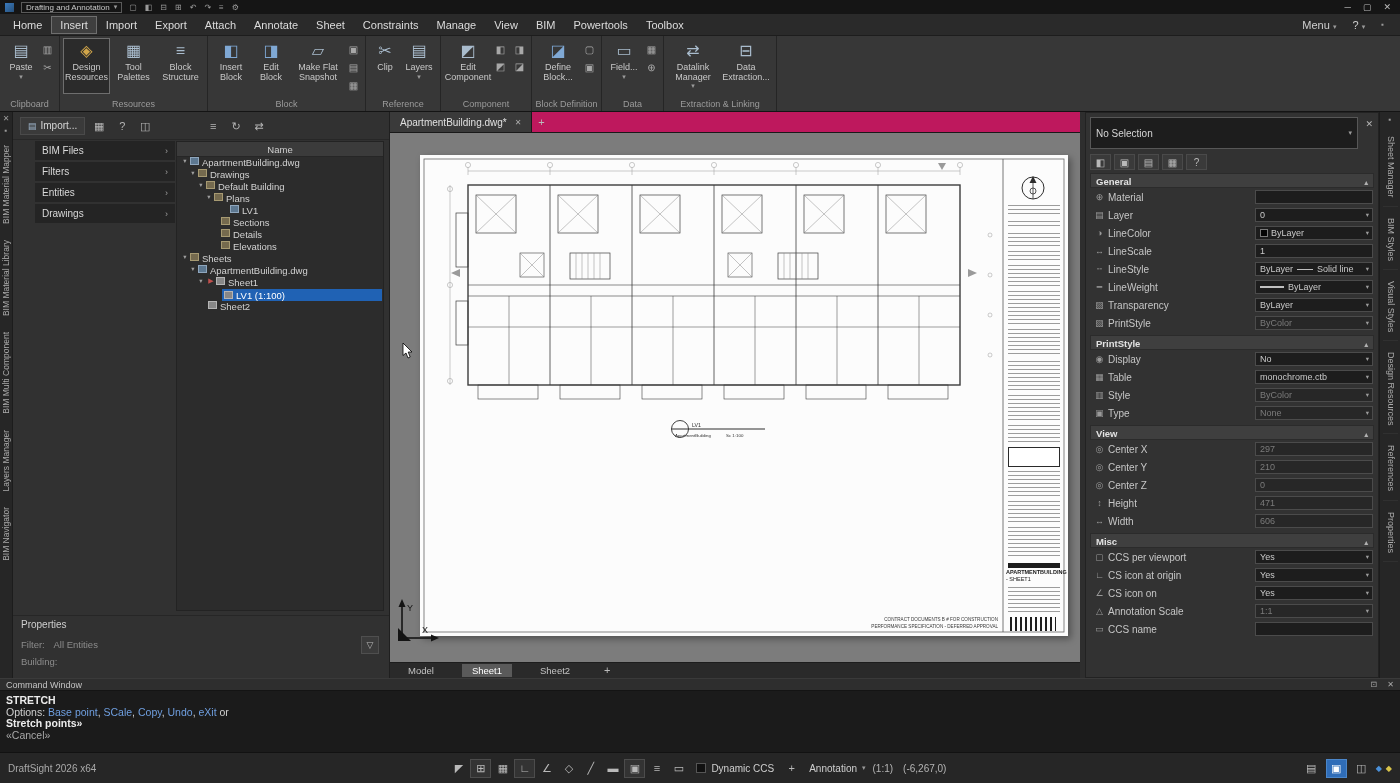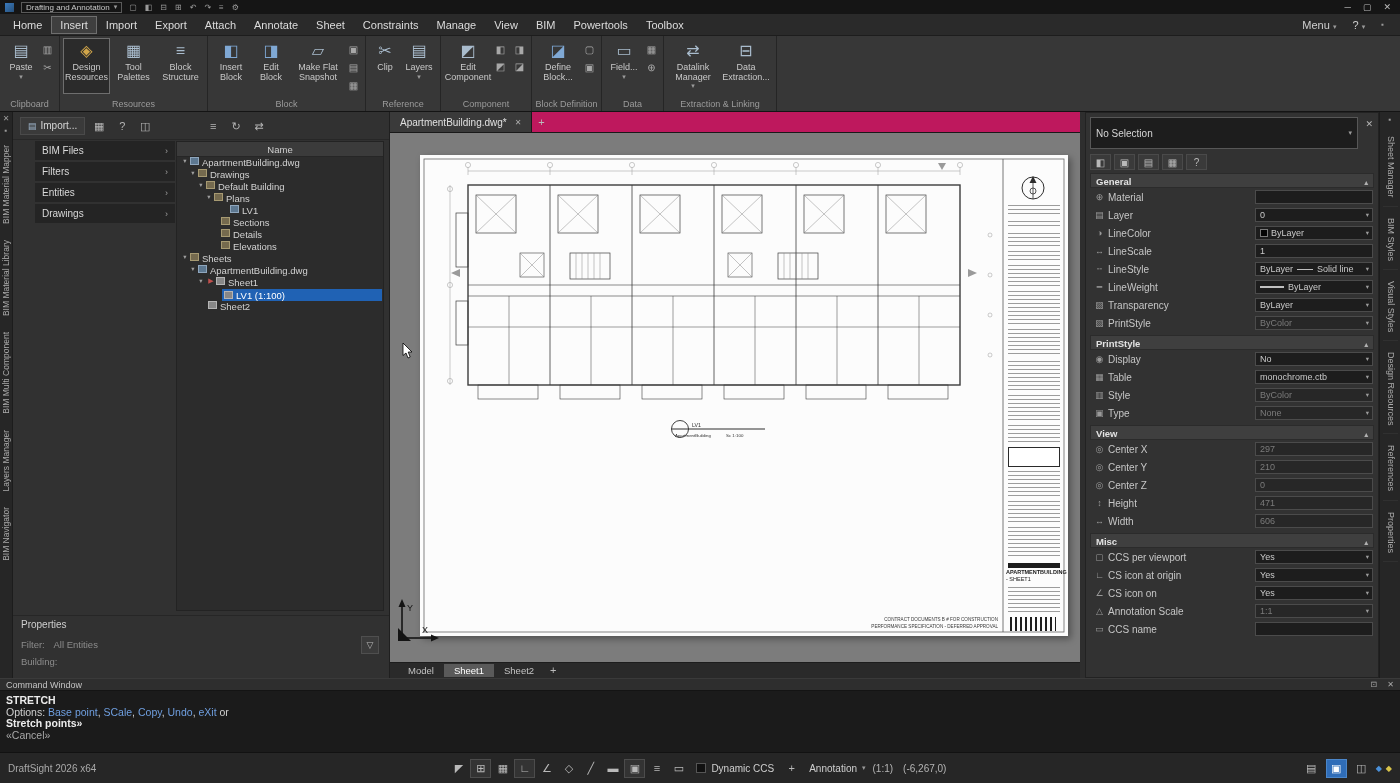--- a/index.html
+++ b/index.html
@@ -59,21 +59,21 @@
 .dtab{background:#3a3a3a;display:flex;align-items:center;gap:8px;padding:0 10px;font-size:10px;color:#e0e0e0;border-right:1px solid #191919}
 .xico{font-size:8px;color:#aaa}
 .plus{width:18px;align-self:center;height:17px;text-align:center;line-height:17px;font-size:11px;color:#bbb}
 #canvas{position:absolute;left:0;top:21px;width:690px;height:529px;background:#7c7c7c;overflow:hidden}
 #paper{position:absolute;left:30px;top:22px;width:648px;height:481px;background:#fcfcfc;box-shadow:3px 3px 7px rgba(0,0,0,.35)}
 .tb{position:absolute;left:588px;width:52px;background:repeating-linear-gradient(#9c9c9c 0 1px,transparent 1px 4px)}
 .tbbox{position:absolute;left:588px;width:52px;border:1px solid #2a2a2a;background:#fff}
 .tbbar{position:absolute;left:588px;width:52px;background:#1c1c1c}
 .tbtxt{position:absolute;left:586px;width:58px;font-size:5.5px;font-weight:bold;color:#181818;line-height:1.2}
 .tbcode{position:absolute;left:590px;width:46px;background:repeating-linear-gradient(90deg,#1e1e1e 0 2px,transparent 2px 5px)}
-#stabs{position:absolute;left:0;bottom:0;right:0;height:16px;background:#2a2a2a;border-top:1px solid #1d1d1d;display:flex;align-items:center;padding-left:8px;gap:0}
+#stabs{position:absolute;left:0;bottom:0;right:0;height:16px;background:#2a2a2a;border-top:1px solid #1d1d1d;display:flex;align-items:center;padding-left:8px;gap:18px}
 .stab{padding:1px 10px;font-size:9.5px;color:#c3c3c3}
 .stab.on{background:#5a5a5a;color:#fff}
 
 #ppanel{position:absolute;left:1085px;top:112px;width:294px;height:566px;background:#323232;border:1px solid #222;padding:4px;overflow:hidden}
 .pcombo{height:17px;background:#1d1d1d;border:1px solid #575757;display:flex;align-items:center;font-size:10px;color:#d6d6d6;padding:15px 5px;margin-right:16px}
 .pcombo .cv{margin-left:auto;font-size:7px;color:#9c9c9c}
 .pclose{position:absolute;right:5px;top:6px;font-size:9px;color:#b5b5b5}
 .ptb{display:flex;gap:3px;margin:5px 0 3px}
 .ptb .b{width:21px;height:16px;border:1px solid #4a4a4a;background:#3a3a3a;text-align:center;line-height:15px;font-size:10px;color:#b9b9b9}
 .psec{height:15px;background:#3f3f3f;border:1px solid #2b2b2b;display:flex;align-items:flex-end;padding:0 5px;font-size:9.5px;font-weight:bold;color:#e2e2e2;margin-top:3px}

